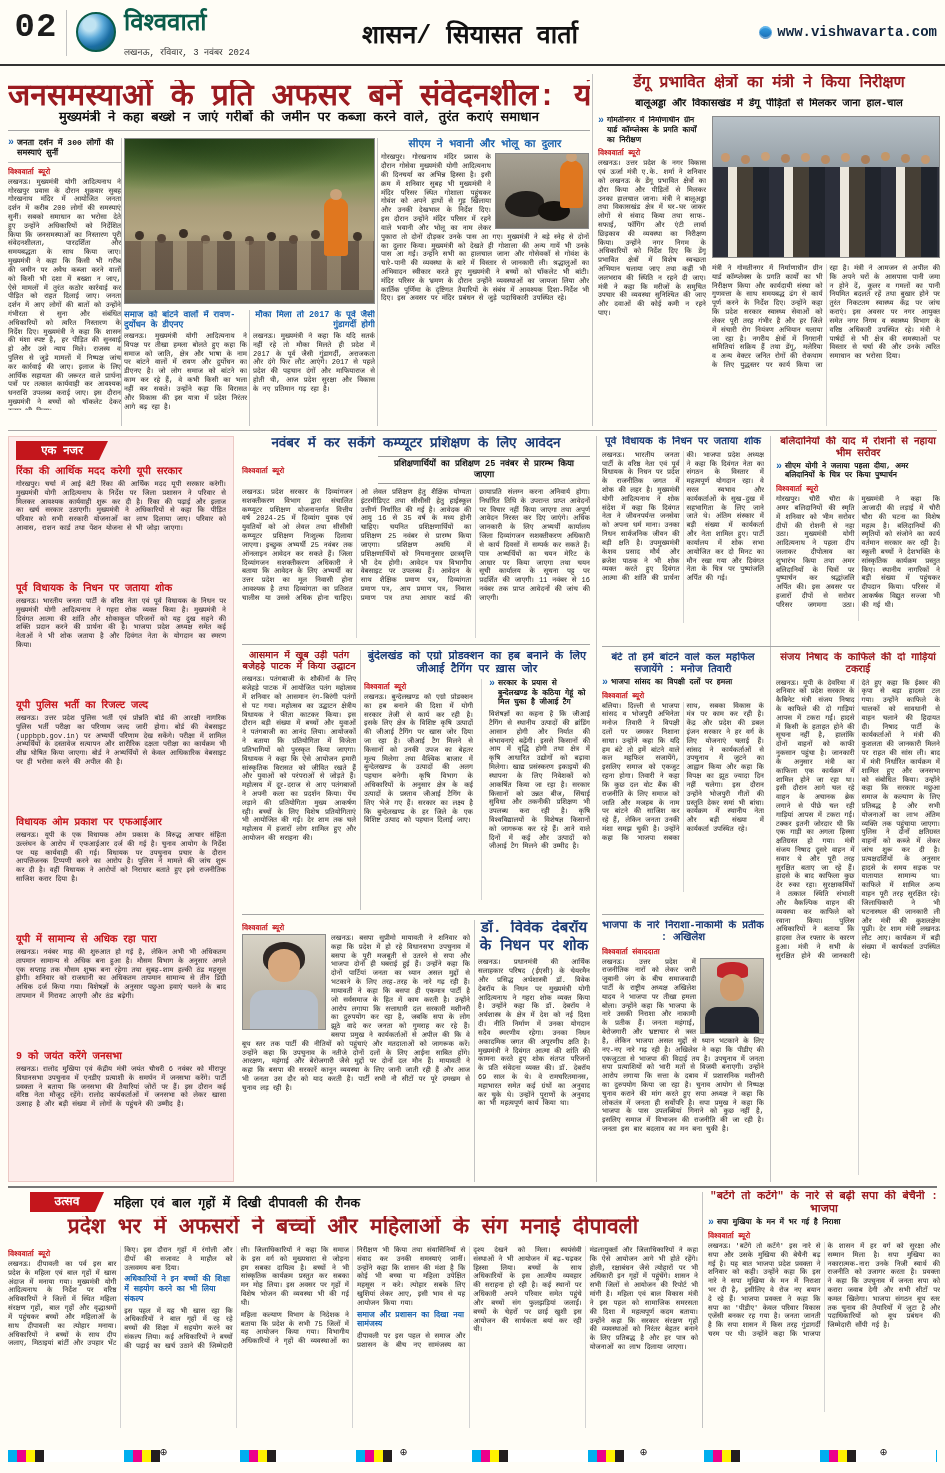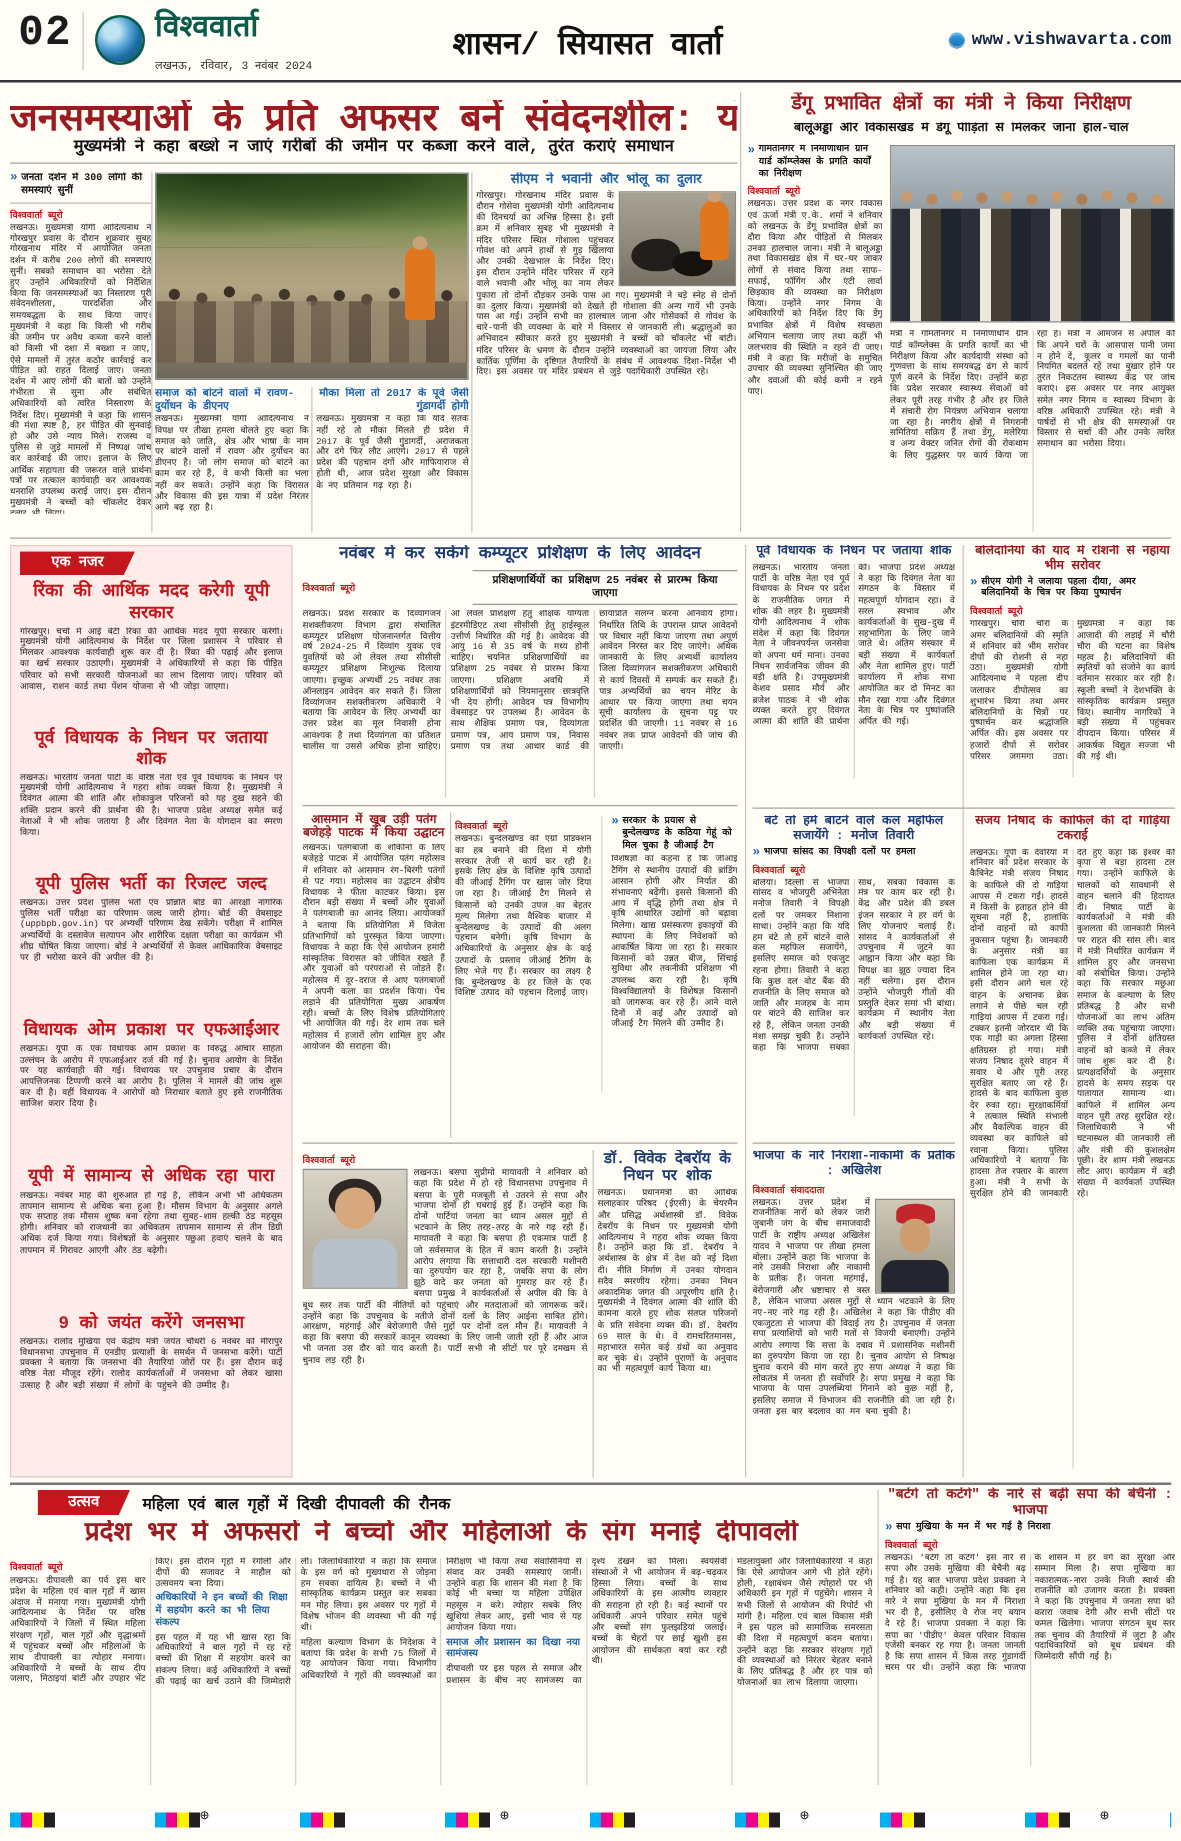--- a/index.html
+++ b/index.html
@@ -23,21 +23,21 @@
 .ph-inline{border:1px solid #8a8a8a;overflow:hidden;position:relative}
 .chip{background:#c4161c;color:#fff;font-weight:bold;text-align:center;clip-path:polygon(0 0,100% 0,calc(100% - 9px) 100%,0 100%)}
 .pageno{font-size:34px;font-weight:bold;text-align:center;letter-spacing:1px}
 .logo-title{font-size:24px;font-weight:bold;color:#0a5c4a;line-height:1}
 .logo-date{font-size:9px;color:#333;margin-top:3px}
 .section-title{font-size:25px;font-weight:bold;text-align:center;color:#111}
 .website{font-size:14px;font-weight:bold;color:#10253f;display:flex;align-items:center;justify-content:flex-end}
 .logo-icon{width:40px;height:40px;border-radius:50%;background:radial-gradient(circle at 32% 30%,#bfe3f2 0 18%,#5aa8d8 40%,#1c6ea4 62%,#0a5c4a 100%);border:2px solid #0a5c4a}
 .globe{width:13px;height:13px;border-radius:50%;background:linear-gradient(180deg,#35a3e8,#1668b0);box-shadow:inset 0 -2px 0 rgba(255,255,255,.35),inset 0 2px 0 rgba(255,255,255,.25);margin-right:5px;flex:0 0 auto}
 .eknazar{background:#fdecea;border:1px solid #ecc8c4;padding:4px 7px 6px;overflow:hidden}
-.ek-head{color:#c4161c;font-weight:bold;font-size:14px;text-align:center;margin:6px 0 2px;line-height:1.2}
+.ek-head{color:#c4161c;font-weight:bold;font-size:10px;margin:6px 0 2px;line-height:1.2}
 .ek-item{height:117px;overflow:hidden}
 .mini-sub{font-size:8.5px;font-weight:bold;border-top:1px solid #999;border-bottom:1px solid #999;padding:2px 6px;text-align:center;width:212px;line-height:1.25;color:#111}
 .para{margin-bottom:3px}
 .fest-sub{font-weight:bold;font-size:7.8px;line-height:1.25;margin:2px 0;color:#1c63ae;text-align:left}
 .photo-main{background:linear-gradient(180deg,#46632f 0%,#5f7c3e 14%,#7e8f55 26%,#a89c78 42%,#b3a582 56%,#96896f 74%,#7f7663 88%,#6e675a 100%)}
 .treeline{position:absolute;top:0;left:0;right:0;height:36%;background:radial-gradient(ellipse at 20% 0%,rgba(25,52,16,.85),transparent 62%),radial-gradient(ellipse at 72% 0%,rgba(38,66,22,.75),transparent 58%)}
 .crowd-heads{position:absolute;left:10px;top:56%;width:9px;height:9px;border-radius:50%;background:#40342a;box-shadow:22px 3px 0 #574639,44px -2px 0 #3a2f26,66px 4px 0 #63503f,88px 0 0 #44382d,110px 5px 0 #554437,132px 1px 0 #3c3128,154px 4px 0 #5d4a3a,176px -1px 0 #463a2e,198px 3px 0 #584739,218px 1px 0 #3f342a}
 .crowd-bodies{position:absolute;left:0;right:0;top:62%;height:30%;background:repeating-linear-gradient(90deg,#6e5b4a 0 16px,#8d7d66 16px 30px,#5d4d40 30px 48px,#99886f 48px 62px);opacity:.8}
 .yogi{position:absolute;right:26px;top:36%;width:24px;height:58px;background:#e0771f;border-radius:9px 9px 3px 3px}
 .yogi::before{content:"";position:absolute;top:-9px;left:6px;width:12px;height:11px;border-radius:50%;background:#caa27a}
@@ -192,20 +192,21 @@
   <div class="hr" style="left:242px;top:644px;width:348px"></div>
 
   <section class="abs" style="left:242px;top:650px;width:114px;height:260px;overflow:hidden">
     <h3 class="hl maroon" style="font-size:9.5px">आसमान में खूब उड़ी पतंग बजेहड़े पाटक में किया उद्घाटन</h3>
     <div class="bt" style="height:216px;margin-top:3px">लखनऊ। पतंगबाजी के शौकीनों के लिए बजेहड़े पाटक में आयोजित पतंग महोत्सव में शनिवार को आसमान रंग-बिरंगी पतंगों से पट गया। महोत्सव का उद्घाटन क्षेत्रीय विधायक ने फीता काटकर किया। इस दौरान बड़ी संख्या में बच्चों और युवाओं ने पतंगबाजी का आनंद लिया। आयोजकों ने बताया कि प्रतियोगिता में विजेता प्रतिभागियों को पुरस्कृत किया जाएगा। विधायक ने कहा कि ऐसे आयोजन हमारी सांस्कृतिक विरासत को जीवित रखते हैं और युवाओं को परंपराओं से जोड़ते हैं। महोत्सव में दूर-दराज से आए पतंगबाजों ने अपनी कला का प्रदर्शन किया। पेंच लड़ाने की प्रतियोगिता मुख्य आकर्षण रही। बच्चों के लिए विशेष प्रतियोगिताएं भी आयोजित की गईं। देर शाम तक चले महोत्सव में हजारों लोग शामिल हुए और आयोजन की सराहना की।</div>
   </section>
 
   <div class="vr" style="left:360px;top:650px;height:260px"></div>
 
   <section class="abs" style="left:364px;top:650px;width:226px;height:260px;overflow:hidden">
+    <h3 class="hl navy" style="font-size:11px">बुंदेलखंड को एग्रो प्रोडक्शन का हब बनाने के लिए जीआई टैगिंग पर ख़ास जोर</h3>
     <div style="display:flex;margin-top:3px">
       <div style="width:109px">
         <div class="byline">विश्ववार्ता ब्यूरो</div>
         <div class="bt" style="height:205px">लखनऊ। बुन्देलखण्ड को एग्रो प्रोडक्शन का हब बनाने की दिशा में योगी सरकार तेजी से कार्य कर रही है। इसके लिए क्षेत्र के विशिष्ट कृषि उत्पादों की जीआई टैगिंग पर खास जोर दिया जा रहा है। जीआई टैग मिलने से किसानों को उनकी उपज का बेहतर मूल्य मिलेगा तथा वैश्विक बाजार में बुन्देलखण्ड के उत्पादों की अलग पहचान बनेगी। कृषि विभाग के अधिकारियों के अनुसार क्षेत्र के कई उत्पादों के प्रस्ताव जीआई टैगिंग के लिए भेजे गए हैं। सरकार का लक्ष्य है कि बुन्देलखण्ड के हर जिले के एक विशिष्ट उत्पाद को पहचान दिलाई जाए।</div>
       </div>
       <div style="width:109px;margin-left:8px;border-left:1px solid #d3d3d3;padding-left:7px">
         <div class="bullet" style="font-size:7.5px">
           <span class="chev">»</span>
           <span>सरकार के प्रयास से बुन्देलखण्ड के कठिया गेहूं को मिल चुका है जीआई टैग</span>
         </div>
@@ -224,21 +225,21 @@
         <div class="pm-face"></div>
         <div class="pm-suit"></div>
       </div>
       <div class="bt" style="overflow:visible">लखनऊ। बसपा सुप्रीमो मायावती ने शनिवार को कहा कि प्रदेश में हो रहे विधानसभा उपचुनाव में बसपा के पूरी मजबूती से उतरने से सपा और भाजपा दोनों ही घबराई हुई हैं। उन्होंने कहा कि दोनों पार्टियां जनता का ध्यान असल मुद्दों से भटकाने के लिए तरह-तरह के नारे गढ़ रही हैं। मायावती ने कहा कि बसपा ही एकमात्र पार्टी है जो सर्वसमाज के हित में काम करती है। उन्होंने आरोप लगाया कि सत्ताधारी दल सरकारी मशीनरी का दुरुपयोग कर रहा है, जबकि सपा के लोग झूठे वादे कर जनता को गुमराह कर रहे हैं। बसपा प्रमुख ने कार्यकर्ताओं से अपील की कि वे बूथ स्तर तक पार्टी की नीतियों को पहुंचाएं और मतदाताओं को जागरूक करें। उन्होंने कहा कि उपचुनाव के नतीजे दोनों दलों के लिए आईना साबित होंगे। आरक्षण, महंगाई और बेरोजगारी जैसे मुद्दों पर दोनों दल मौन हैं। मायावती ने कहा कि बसपा की सरकारें कानून व्यवस्था के लिए जानी जाती रही हैं और आज भी जनता उस दौर को याद करती है। पार्टी सभी नौ सीटों पर पूरे दमखम से चुनाव लड़ रही है।</div>
     </div>
   </section>
 
   <div class="vr" style="left:474px;top:920px;height:262px"></div>
 
   <section class="abs" style="left:478px;top:920px;width:112px;height:262px;overflow:hidden">
-    <h3 class="hl navy" style="font-size:12px">डॉ. विवेक देबरॉय के निधन पर शोक</h3>
+    <h3 class="hl navy" style="font-size:15px">डॉ. विवेक देबरॉय के निधन पर शोक</h3>
     <div class="bt" style="height:230px;margin-top:3px">लखनऊ। प्रधानमंत्री की आर्थिक सलाहकार परिषद (ईएसी) के चेयरमैन और प्रसिद्ध अर्थशास्त्री डॉ. विवेक देबरॉय के निधन पर मुख्यमंत्री योगी आदित्यनाथ ने गहरा शोक व्यक्त किया है। उन्होंने कहा कि डॉ. देबरॉय ने अर्थशास्त्र के क्षेत्र में देश को नई दिशा दी। नीति निर्माण में उनका योगदान सदैव स्मरणीय रहेगा। उनका निधन अकादमिक जगत की अपूरणीय क्षति है। मुख्यमंत्री ने दिवंगत आत्मा की शांति की कामना करते हुए शोक संतप्त परिजनों के प्रति संवेदना व्यक्त की। डॉ. देबरॉय 69 साल के थे। वे रामचरितमानस, महाभारत समेत कई ग्रंथों का अनुवाद कर चुके थे। उन्होंने पुराणों के अनुवाद का भी महत्वपूर्ण कार्य किया था।</div>
   </section>
 
   <div class="vr" style="left:596px;top:436px;height:746px"></div>
   <div class="vr" style="left:770px;top:436px;height:746px"></div>
 
   <section class="abs" style="left:602px;top:436px;width:162px;height:204px;overflow:hidden">
     <h3 class="hl navy" style="font-size:10px">पूर्व विधायक के निधन पर जताया शोक</h3>
     <div class="bt cols2" style="height:172px;margin-top:3px">लखनऊ। भारतीय जनता पार्टी के वरिष्ठ नेता एवं पूर्व विधायक के निधन पर प्रदेश के राजनीतिक जगत में शोक की लहर है। मुख्यमंत्री योगी आदित्यनाथ ने शोक संदेश में कहा कि दिवंगत नेता ने जीवनपर्यन्त जनसेवा को अपना धर्म माना। उनका निधन सार्वजनिक जीवन की बड़ी क्षति है। उपमुख्यमंत्री केशव प्रसाद मौर्य और ब्रजेश पाठक ने भी शोक व्यक्त करते हुए दिवंगत आत्मा की शांति की प्रार्थना की। भाजपा प्रदेश अध्यक्ष ने कहा कि दिवंगत नेता का संगठन के विस्तार में महत्वपूर्ण योगदान रहा। वे सरल स्वभाव और कार्यकर्ताओं के सुख-दुख में सहभागिता के लिए जाने जाते थे। अंतिम संस्कार में बड़ी संख्या में कार्यकर्ता और नेता शामिल हुए। पार्टी कार्यालय में शोक सभा आयोजित कर दो मिनट का मौन रखा गया और दिवंगत नेता के चित्र पर पुष्पांजलि अर्पित की गई।</div>
   </section>

